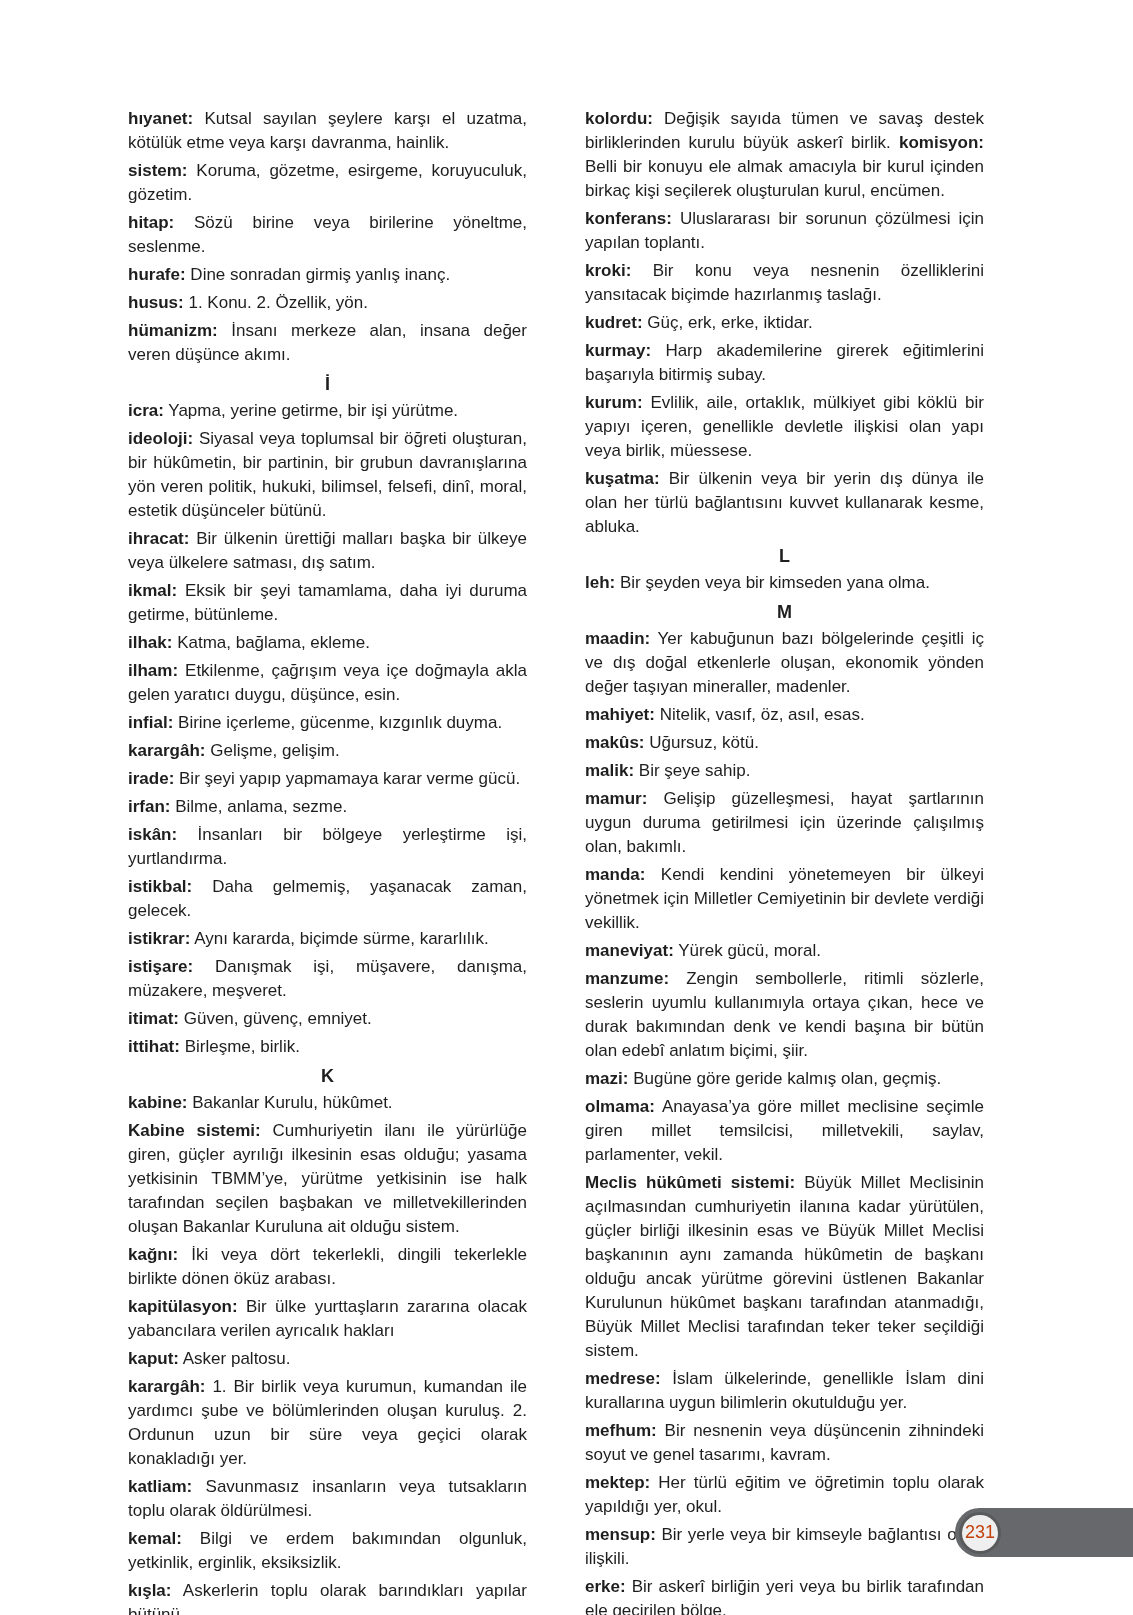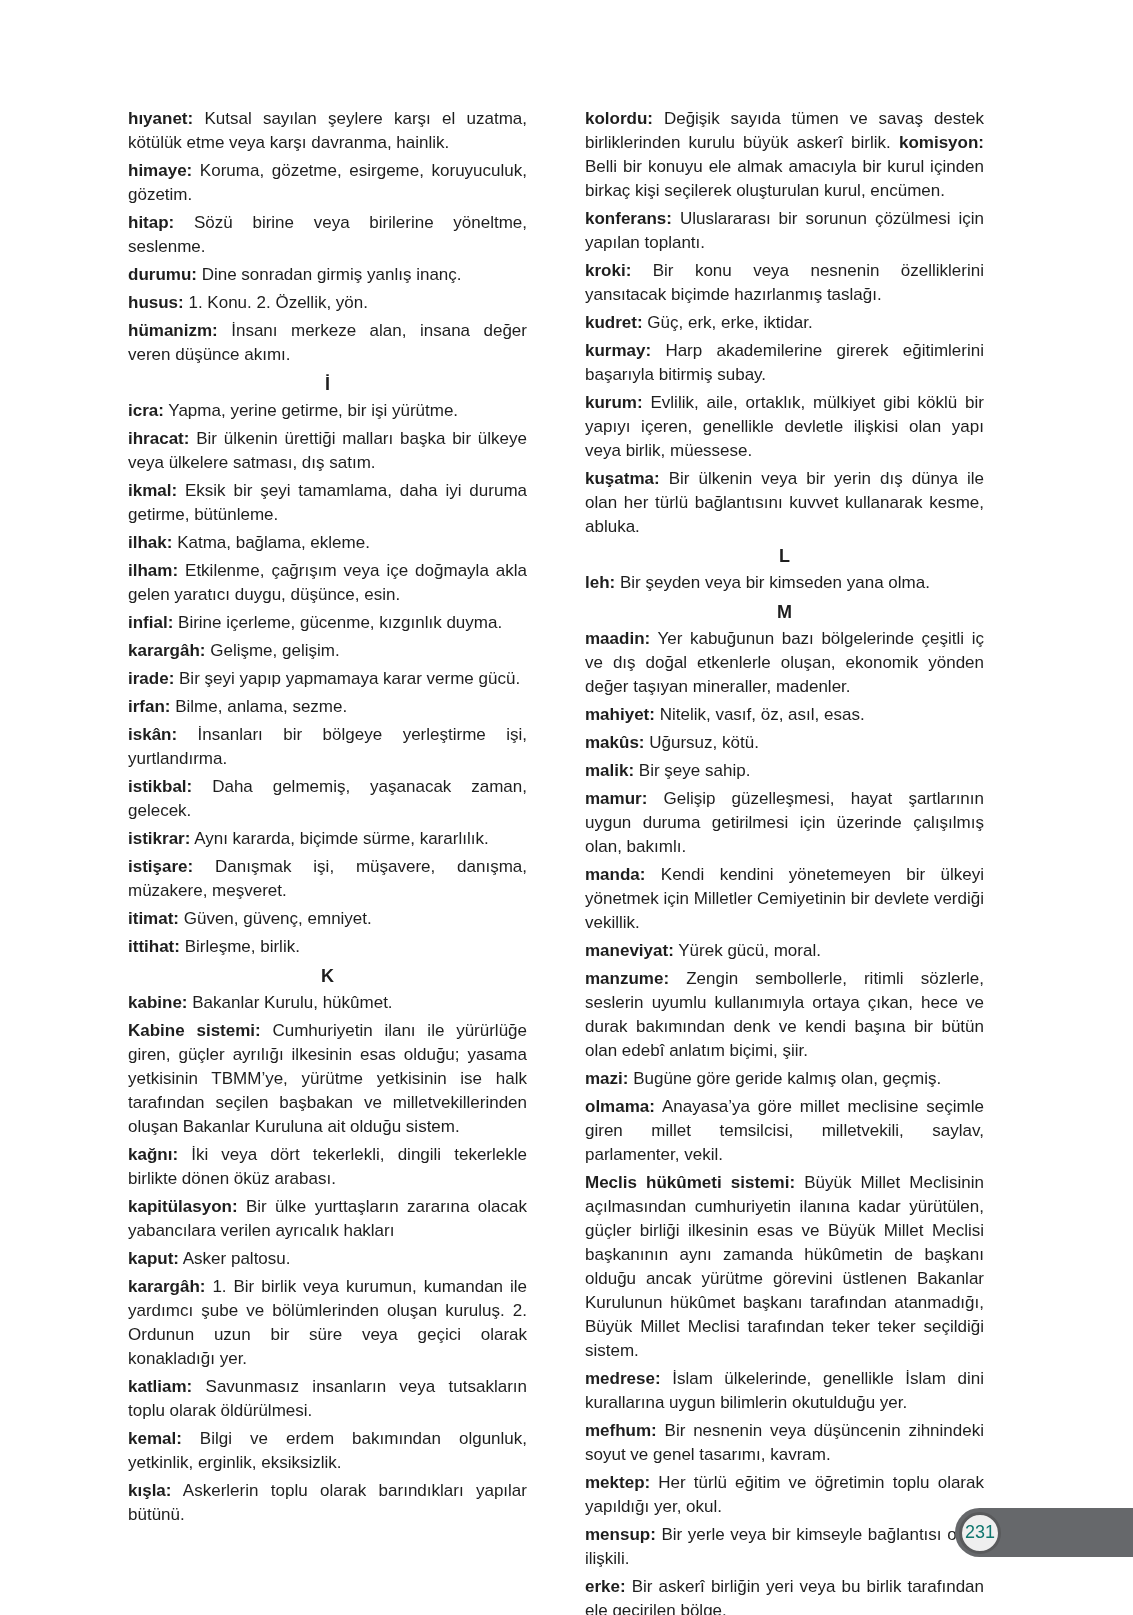--- a/index.html
+++ b/index.html
@@ -58,36 +58,37 @@
     transform: translateY(-50%);
     width: 36px;
     height: 36px;
     background: #efefef;
     border: 3px solid #595a5c;
     border-radius: 50%;
     display: flex;
     align-items: center;
     justify-content: center;
     font-size: 18px;
-    color: #0f766e;
+    color: #c2410c;
   }
 </style>
 </head>
 <body>
 
 <div class="content">
   <div class="col">
       <p class="entry"><b>hıyanet:</b> Kutsal sayılan şeylere karşı el uzatma, kötülük etme veya karşı davranma, hainlik.</p>
-      <p class="entry"><b>himaye:</b> Koruma, gözetme, esirgeme, koruyuculuk, gözetim.</p>
+      <p class="entry"><b>sistem:</b> Koruma, gözetme, esirgeme, koruyuculuk, gözetim.</p>
       <p class="entry"><b>hitap:</b> Sözü birine veya birilerine yöneltme, seslenme.</p>
-      <p class="entry"><b>durumu:</b> Dine sonradan girmiş yanlış inanç.</p>
+      <p class="entry"><b>hurafe:</b> Dine sonradan girmiş yanlış inanç.</p>
       <p class="entry"><b>husus:</b> 1. Konu. 2. Özellik, yön.</p>
       <p class="entry"><b>hümanizm:</b> İnsanı merkeze alan, insana değer veren düşünce akımı.</p>
       <div class="section-letter">İ</div>
       <p class="entry"><b>icra:</b> Yapma, yerine getirme, bir işi yürütme.</p>
+      <p class="entry"><b>ideoloji:</b> Siyasal veya toplumsal bir öğreti oluşturan, bir hükûmetin, bir partinin, bir grubun davranışlarına yön veren politik, hukuki, bilimsel, felsefi, dinî, moral, estetik düşünceler bütünü.</p>
       <p class="entry"><b>ihracat:</b> Bir ülkenin ürettiği malları başka bir ülkeye veya ülkelere satması, dış satım.</p>
       <p class="entry"><b>ikmal:</b> Eksik bir şeyi tamamlama, daha iyi duruma getirme, bütünleme.</p>
       <p class="entry"><b>ilhak:</b> Katma, bağlama, ekleme.</p>
       <p class="entry"><b>ilham:</b> Etkilenme, çağrışım veya içe doğmayla akla gelen yaratıcı duygu, düşünce, esin.</p>
       <p class="entry"><b>infial:</b> Birine içerleme, gücenme, kızgınlık duyma.</p>
       <p class="entry"><b>karargâh:</b> Gelişme, gelişim.</p>
       <p class="entry"><b>irade:</b> Bir şeyi yapıp yapmamaya karar verme gücü.</p>
       <p class="entry"><b>irfan:</b> Bilme, anlama, sezme.</p>
       <p class="entry"><b>iskân:</b> İnsanları bir bölgeye yerleştirme işi, yurtlandırma.</p>
       <p class="entry"><b>istikbal:</b> Daha gelmemiş, yaşanacak zaman, gelecek.</p>

